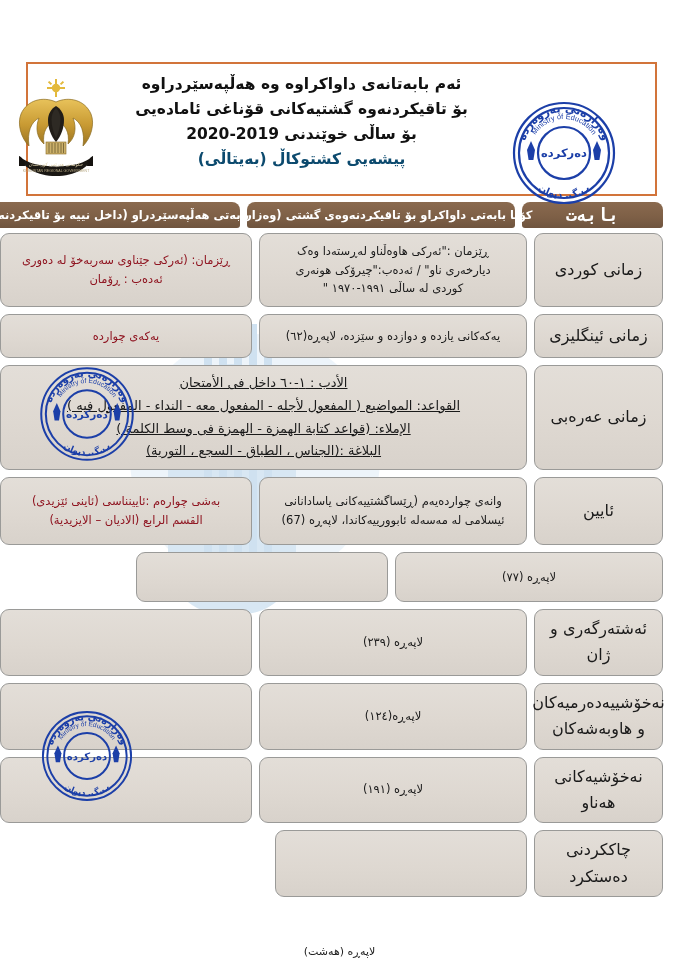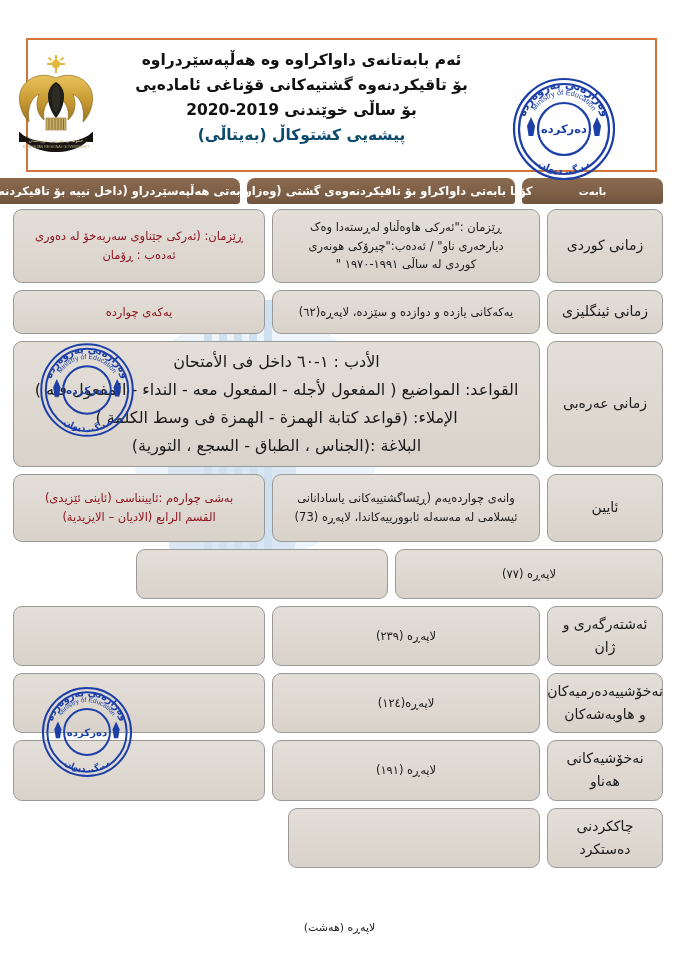--- a/index.html
+++ b/index.html
@@ -3,21 +3,21 @@
 <meta charset="utf-8">
 <style>
   html,body{margin:0;padding:0;}
   body{
     width:679px;height:960px;
     background:#ffffff;
     font-family:"DejaVu Sans","Liberation Sans",sans-serif;
     position:relative;overflow:hidden;
     -webkit-font-smoothing:antialiased;
   }
-  .page{position:absolute;inset:0;}
+  .page{position:absolute;inset:0;margin-top:24px;}
 
   
   .watermark{
     position:absolute;left:140px;top:300px;width:190px;height:330px;
     z-index:0;pointer-events:none;opacity:.55;
   }
   .wm-round{
     position:absolute;left:28px;top:40px;width:128px;height:250px;
     background:#b9d4ea;border-radius:64px 64px 54px 54px;
   }
@@ -63,39 +63,39 @@
 
   .cell{
     border:1px solid #9a9a98;
     border-radius:9px;
     background:linear-gradient(180deg,#e3ded8 0%,#ded8d1 55%,#d8d2cb 100%);
     box-sizing:border-box;
     display:flex;align-items:center;justify-content:center;
     padding:6px 8px;text-align:center;
     font-size:11.5px;color:#1a1a1a;line-height:1.65;
   }
-  .c-subject{width:116px;flex:none;font-size:14px;}
+  .c-subject{width:129px;flex:none;font-size:16px;}
   .c-included{width:268px;flex:none;}
   .c-excluded{width:252px;flex:none;color:#8f1420;}
 
   
   .hrow{display:flex;gap:7px;margin-bottom:5px;}
   .hcell{
     box-sizing:border-box;
     background:linear-gradient(180deg,#8a6a4f 0%,#7d5f46 60%,#6f543e 100%);
     border-radius:8px 8px 3px 3px;
     color:#ffffff;font-weight:bold;font-size:11.5px;
     display:flex;align-items:center;justify-content:center;
     height:26px;padding:0 6px;text-align:center;white-space:nowrap;
   }
-  .h-subject{width:141px;flex:none;font-size:10px;}
+  .h-subject{width:141px;flex:none;font-size:18px;font-family:Liberation Mono, monospace;}
   .h-included{width:268px;flex:none;}
   .h-excluded{width:252px;flex:none;}
 
-  .cell .ar{direction:rtl;font-size:16px;line-height:1.75;}
+  .cell .ar{direction:rtl;font-size:13px;line-height:1.75;text-decoration:underline;}
   .multi{display:block;}
   .multi span{display:block;}
 
   .tall-1{min-height:74px;}
   .tall-2{min-height:44px;}
   .tall-3{min-height:100px;}
   .tall-4{min-height:68px;}
   .tall-s{min-height:42px;}
   .tall-m{min-height:50px;}
 
@@ -295,21 +295,21 @@
           <span>البلاغة :(الجناس ، الطباق - السجع ، التوریة)</span>
         </span>
       </div>
     </div>
 
     <div class="trow">
       <div class="cell c-subject tall-4">ئایین</div>
       <div class="cell c-included tall-4">
         <span class="multi">
           <span>وانەی چواردەیەم (ڕێساگشتییەکانی یاسادانانی</span>
-          <span>ئیسلامی لە مەسەلە ئابوورییەکاندا، لاپەڕە (73)</span>
+          <span>ئیسلامی لە مەسەلە ئابوورییەکاندا، لاپەڕە (67)</span>
         </span>
       </div>
       <div class="cell c-excluded tall-4">
         <span class="multi">
           <span>بەشی چوارەم :ئایینناسی (ئاینی ئێزیدی)</span>
           <span>القسم الرابع (الادیان – الایزیدیة)</span>
         </span>
       </div>
     </div>
 

